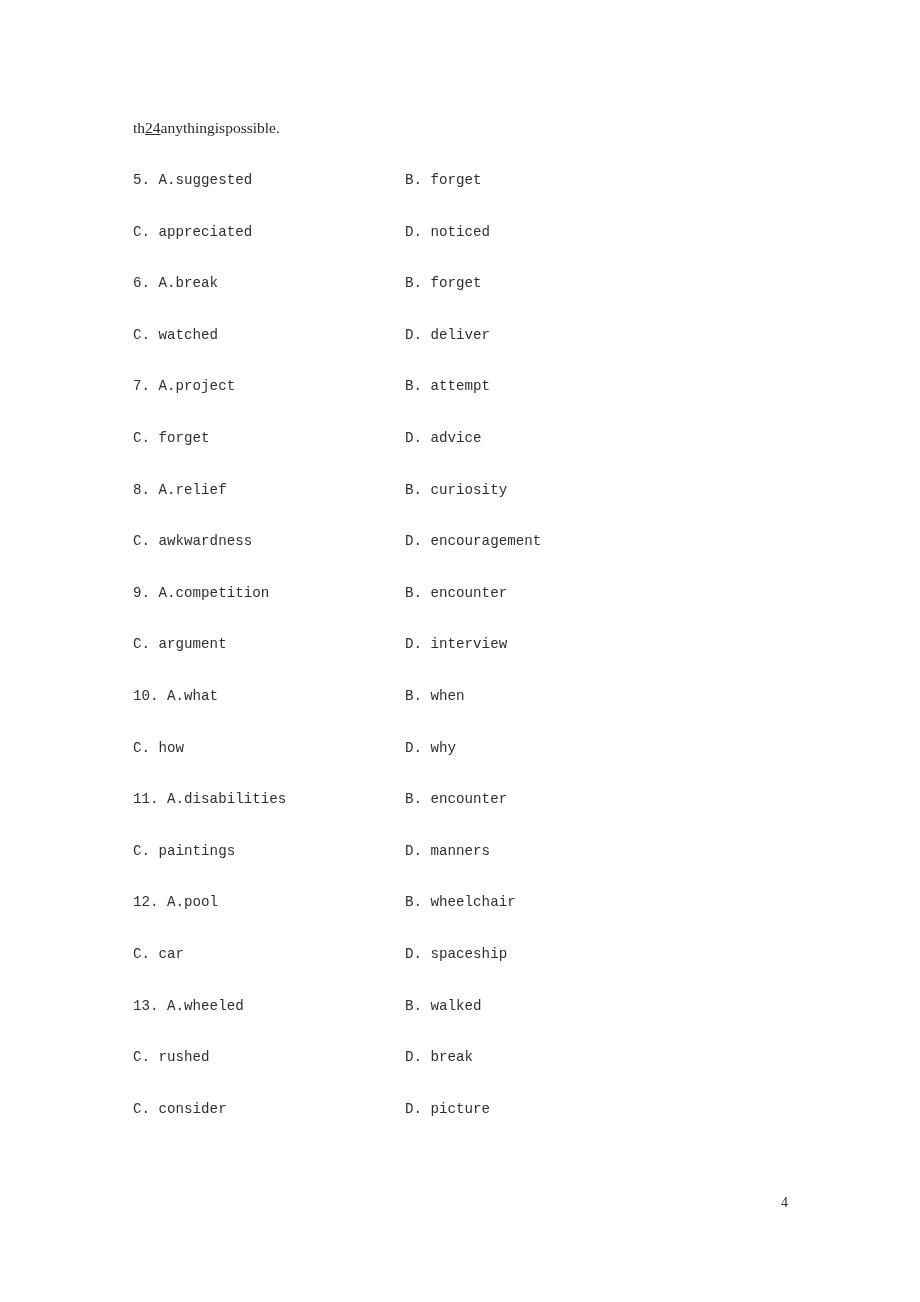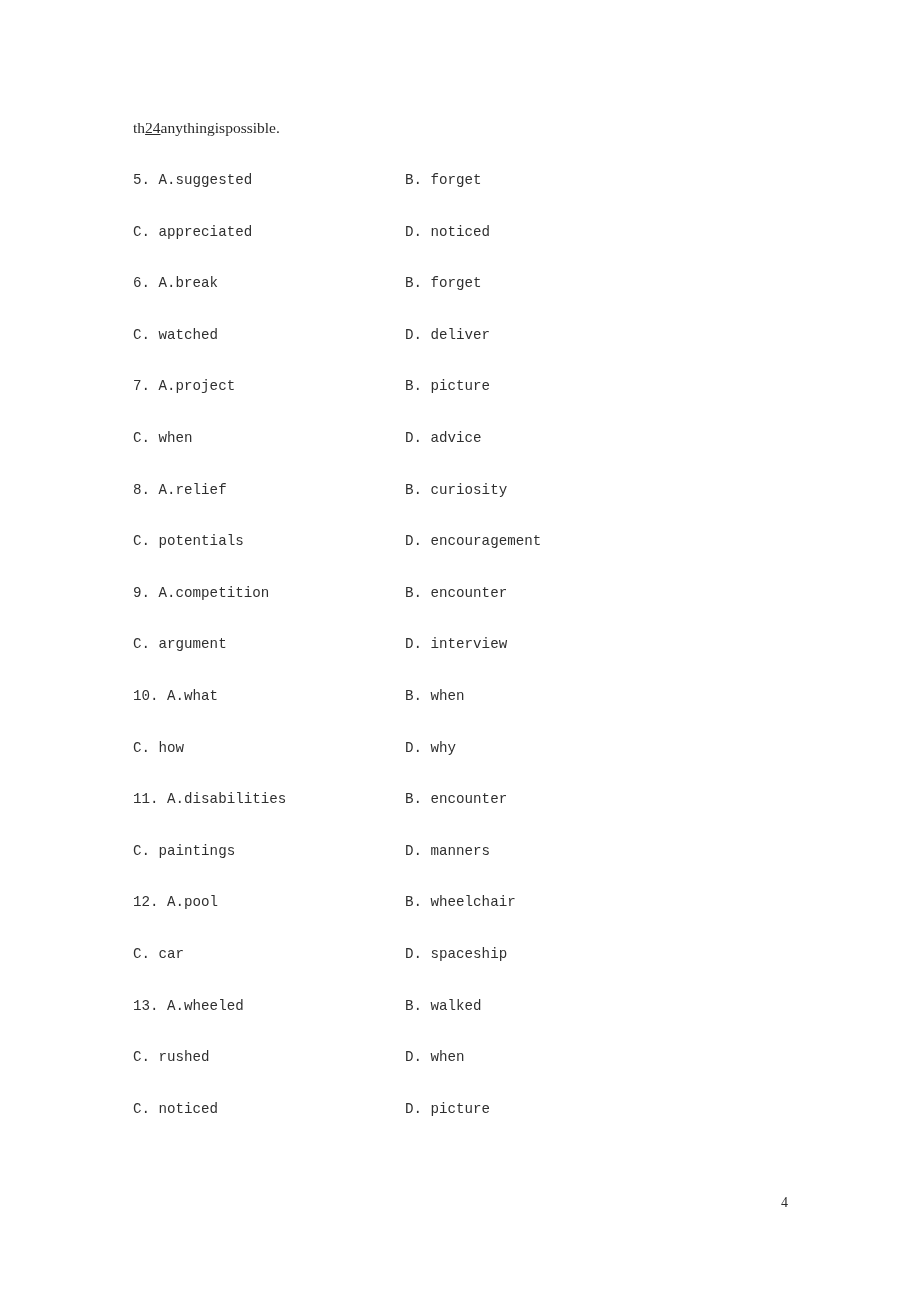--- a/index.html
+++ b/index.html
@@ -99,33 +99,33 @@
       <span class="opt-cell col-left">6. A.break</span>
       <span class="opt-cell col-right">B. forget</span>
     </div>
     <div class="opt-row">
       <span class="opt-cell col-left">C. watched</span>
       <span class="opt-cell col-right">D. deliver</span>
     </div>
 
     <div class="opt-row">
       <span class="opt-cell col-left">7. A.project</span>
-      <span class="opt-cell col-right">B. picture</span>
+      <span class="opt-cell col-right">B. attempt</span>
     </div>
     <div class="opt-row">
-      <span class="opt-cell col-left">C. when</span>
+      <span class="opt-cell col-left">C. forget</span>
       <span class="opt-cell col-right">D. advice</span>
     </div>
 
     <div class="opt-row">
       <span class="opt-cell col-left">8. A.relief</span>
       <span class="opt-cell col-right">B. curiosity</span>
     </div>
     <div class="opt-row">
-      <span class="opt-cell col-left">C. potentials</span>
+      <span class="opt-cell col-left">C. awkwardness</span>
       <span class="opt-cell col-right">D. encouragement</span>
     </div>
 
     <div class="opt-row">
       <span class="opt-cell col-left">9. A.competition</span>
       <span class="opt-cell col-right">B. encounter</span>
     </div>
     <div class="opt-row">
       <span class="opt-cell col-left">C. argument</span>
       <span class="opt-cell col-right">D. interview</span>
@@ -157,25 +157,25 @@
       <span class="opt-cell col-left">C. car</span>
       <span class="opt-cell col-right">D. spaceship</span>
     </div>
 
     <div class="opt-row">
       <span class="opt-cell col-left">13. A.wheeled</span>
       <span class="opt-cell col-right">B. walked</span>
     </div>
     <div class="opt-row">
       <span class="opt-cell col-left">C. rushed</span>
-      <span class="opt-cell col-right">D. when</span>
+      <span class="opt-cell col-right">D. break</span>
     </div>
 
     <div class="opt-row">
-      <span class="opt-cell col-left">C. noticed</span>
+      <span class="opt-cell col-left">C. consider</span>
       <span class="opt-cell col-right">D. picture</span>
     </div>
 
   </div>
 
   <div class="page-number">4</div>
 
 </div>
 
 </body></html>

